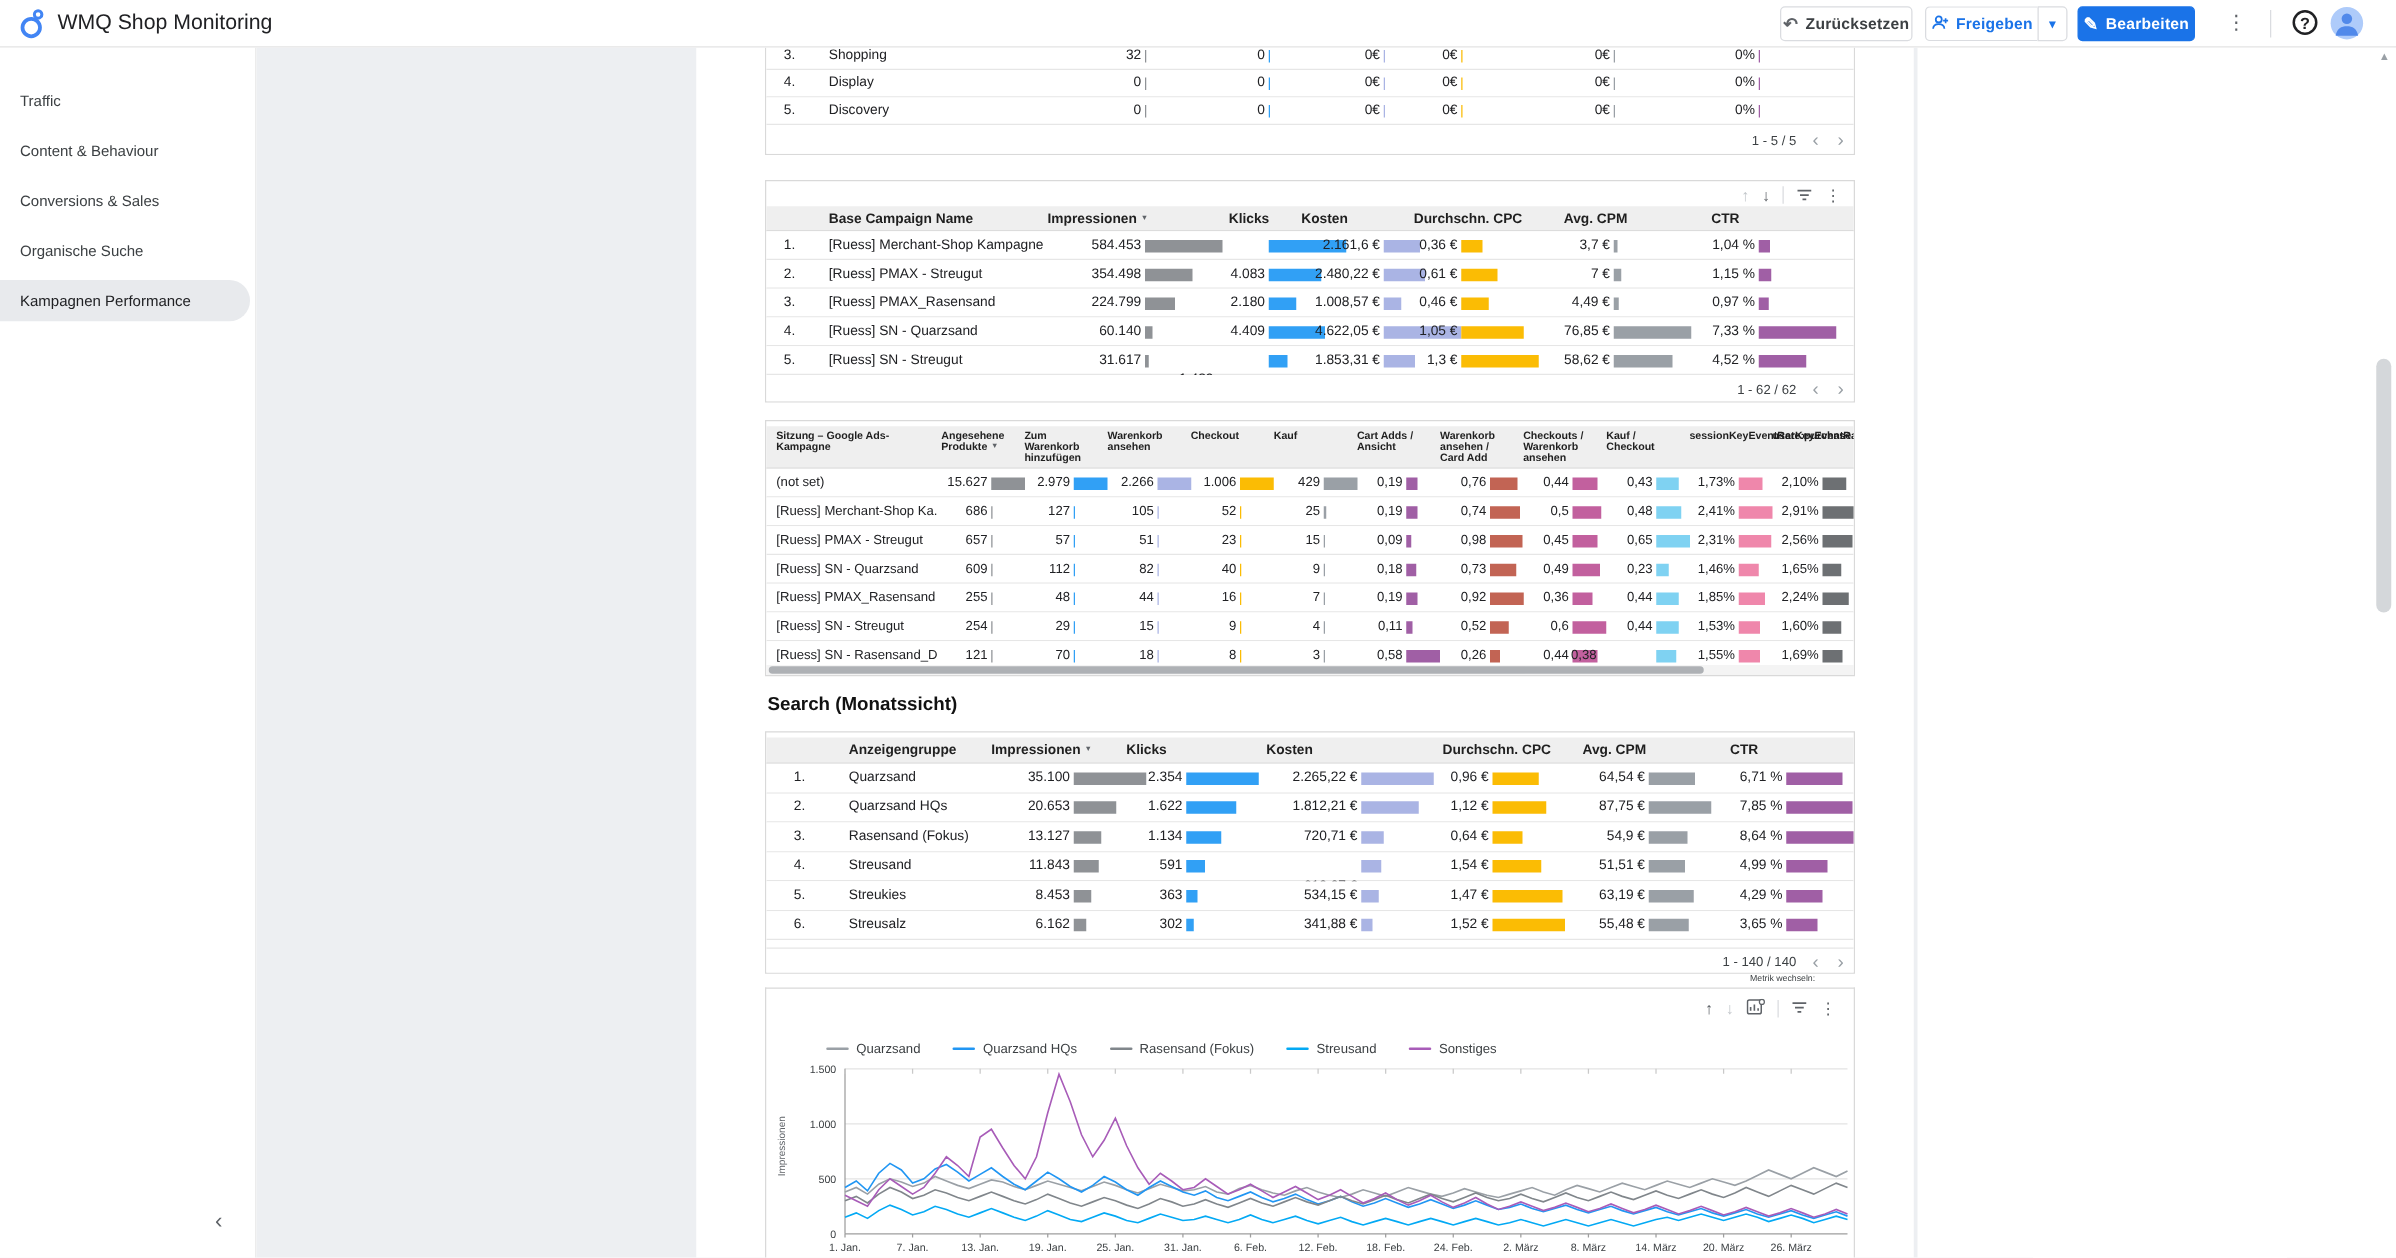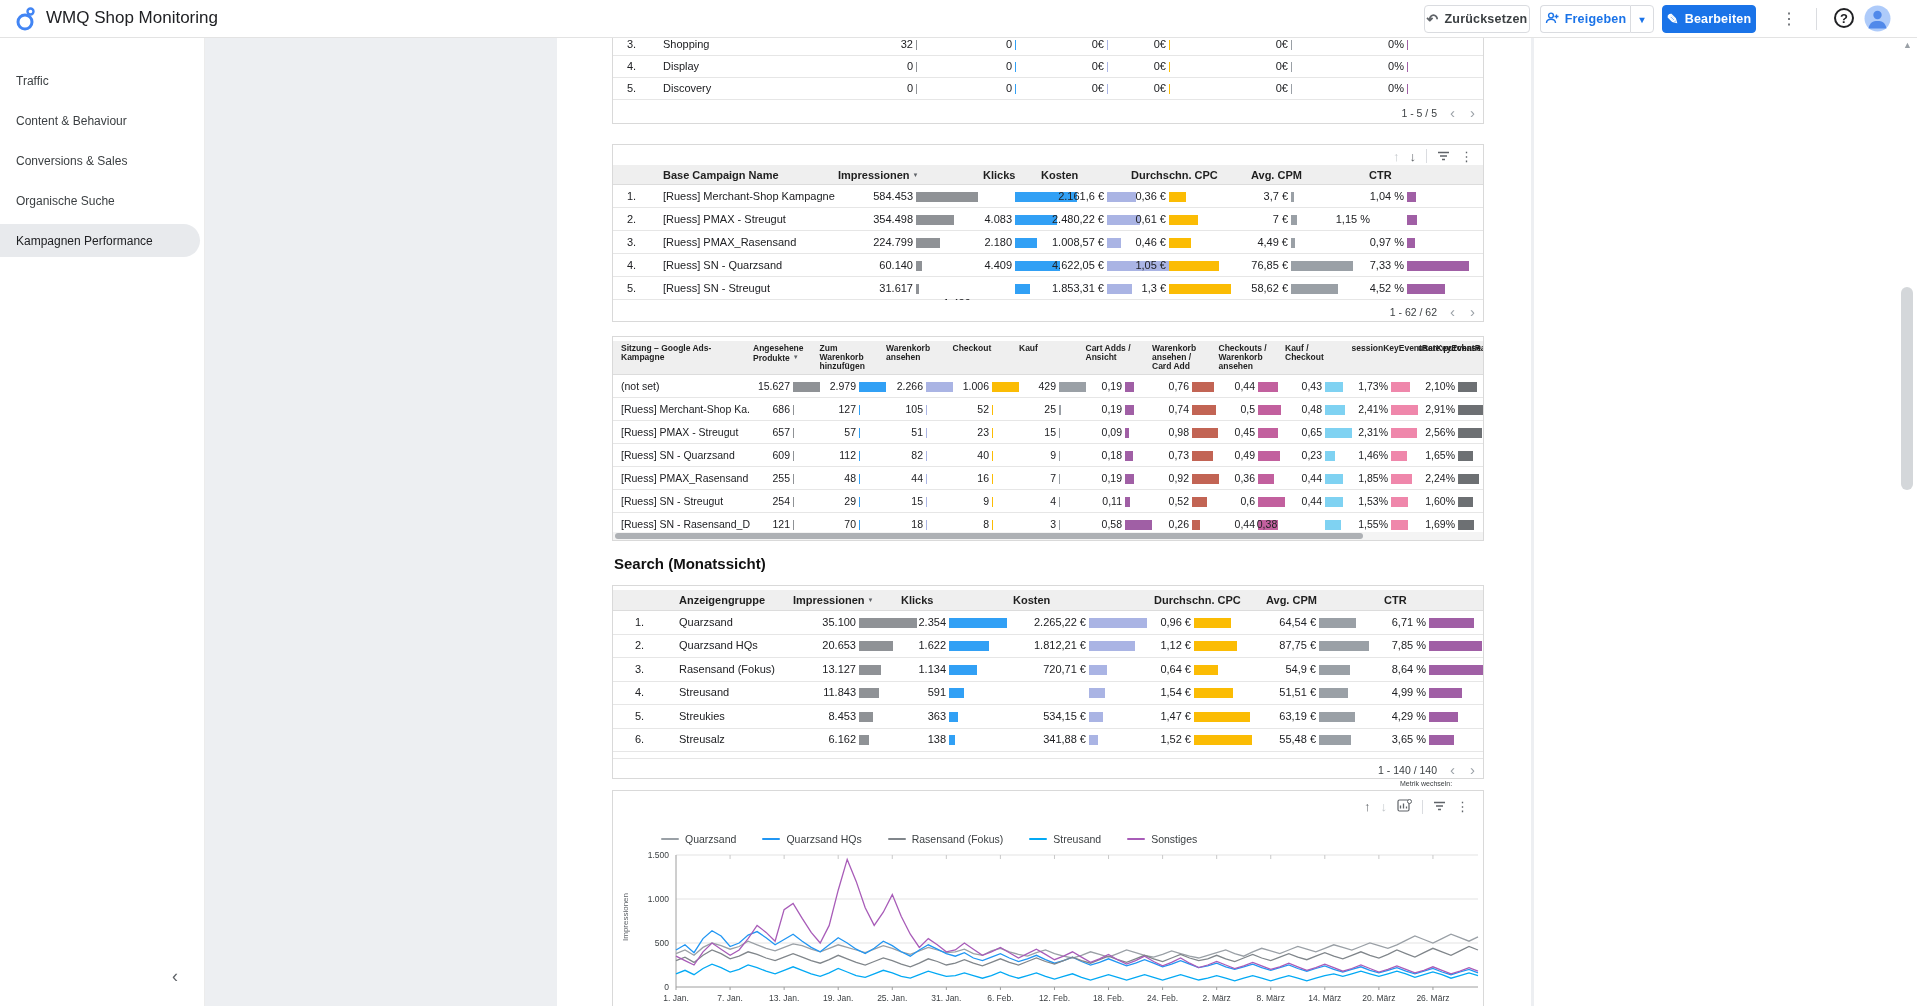--- a/index.html
+++ b/index.html
@@ -228,21 +228,21 @@
           <span class="cellval" style="left: 190px; width: 110px; top: 4.5px;">354.498</span>
           <div class="cellbar" style="left: 303px; top: 6.5px; width: 38px; height: 10px; background: rgb(143, 146, 150);"></div>
           <span class="cellval" style="left: 289px; width: 110px; top: 4.5px;">4.083</span>
           <div class="cellbar" style="left: 402px; top: 6.5px; width: 42px; height: 10px; background: rgb(49, 160, 245);"></div>
           <span class="cellval" style="left: 381px; width: 110px; top: 4.5px;">2.480,22 €</span>
           <div class="cellbar" style="left: 494px; top: 6.5px; width: 33px; height: 10px; background: rgb(170, 180, 228);"></div>
           <span class="cellval" style="left: 443px; width: 110px; top: 4.5px; padding-left: 20px;">0,61 €</span>
           <div class="cellbar" style="left: 556px; top: 6.5px; width: 29px; height: 10px; background: rgb(251, 188, 4);"></div>
           <span class="cellval" style="left: 565px; width: 110px; top: 4.5px;">7 €</span>
           <div class="cellbar" style="left: 678px; top: 6.5px; width: 6px; height: 10px; background: rgb(154, 160, 166);"></div>
-          <span class="cellval" style="left: 647px; width: 110px; top: 4.5px;">1,15 %</span>
+          <span class="cellval" style="left: 681px; width: 110px; top: 4.5px;">1,15 %</span>
           <div class="cellbar" style="left: 794px; top: 6.5px; width: 10px; height: 10px; background: rgb(160, 95, 165);"></div>
         </div>
         <div class="trow" style="top: 86px; height: 23px; font-size: 11px;">
           <span class="cellnum" style="left: 14px; top: 4.5px;">3.</span>
           <span class="cellname" style="left: 50px; top: 4.5px; width: 210px;">[Ruess] PMAX_Rasensand</span>
           <span class="cellval" style="left: 190px; width: 110px; top: 4.5px;">224.799</span>
           <div class="cellbar" style="left: 303px; top: 6.5px; width: 24px; height: 10px; background: rgb(143, 146, 150);"></div>
           <span class="cellval" style="left: 289px; width: 110px; top: 4.5px;">2.180</span>
           <div class="cellbar" style="left: 402px; top: 6.5px; width: 22px; height: 10px; background: rgb(49, 160, 245);"></div>
           <span class="cellval" style="left: 381px; width: 110px; top: 4.5px;">1.008,57 €</span>
@@ -582,21 +582,21 @@
           <span class="cellval" style="left: 593px; width: 110px; top: 4.75px;">63,19 €</span>
           <div class="cellbar" style="left: 706px; top: 6.75px; width: 36px; height: 10px; background: rgb(154, 160, 166);"></div>
           <span class="cellval" style="left: 703px; width: 110px; top: 4.75px;">4,29 %</span>
           <div class="cellbar" style="left: 816px; top: 6.75px; width: 29px; height: 10px; background: rgb(160, 95, 165);"></div>
         </div>
         <div class="trow" style="top: 142.5px; height: 23.5px; font-size: 11px;">
           <span class="cellnum" style="left: 22px; top: 4.75px;">6.</span>
           <span class="cellname" style="left: 66px; top: 4.75px; width: 137px;">Streusalz</span>
           <span class="cellval" style="left: 133px; width: 110px; top: 4.75px;">6.162</span>
           <div class="cellbar" style="left: 246px; top: 6.75px; width: 10px; height: 10px; background: rgb(143, 146, 150);"></div>
-          <span class="cellval" style="left: 223px; width: 110px; top: 4.75px;">138</span>
+          <span class="cellval" style="left: 223px; width: 110px; top: 4.75px;">302</span>
           <div class="cellbar" style="left: 336px; top: 6.75px; width: 6px; height: 10px; background: rgb(49, 160, 245);"></div>
           <span class="cellval" style="left: 363px; width: 110px; top: 4.75px;">341,88 €</span>
           <div class="cellbar" style="left: 476px; top: 6.75px; width: 9px; height: 10px; background: rgb(170, 180, 228);"></div>
           <span class="cellval" style="left: 468px; width: 110px; top: 4.75px;">1,52 €</span>
           <div class="cellbar" style="left: 581px; top: 6.75px; width: 58px; height: 10px; background: rgb(251, 188, 4);"></div>
           <span class="cellval" style="left: 593px; width: 110px; top: 4.75px;">55,48 €</span>
           <div class="cellbar" style="left: 706px; top: 6.75px; width: 32px; height: 10px; background: rgb(154, 160, 166);"></div>
           <span class="cellval" style="left: 703px; width: 110px; top: 4.75px;">3,65 %</span>
           <div class="cellbar" style="left: 816px; top: 6.75px; width: 25px; height: 10px; background: rgb(160, 95, 165);"></div>
         </div>

